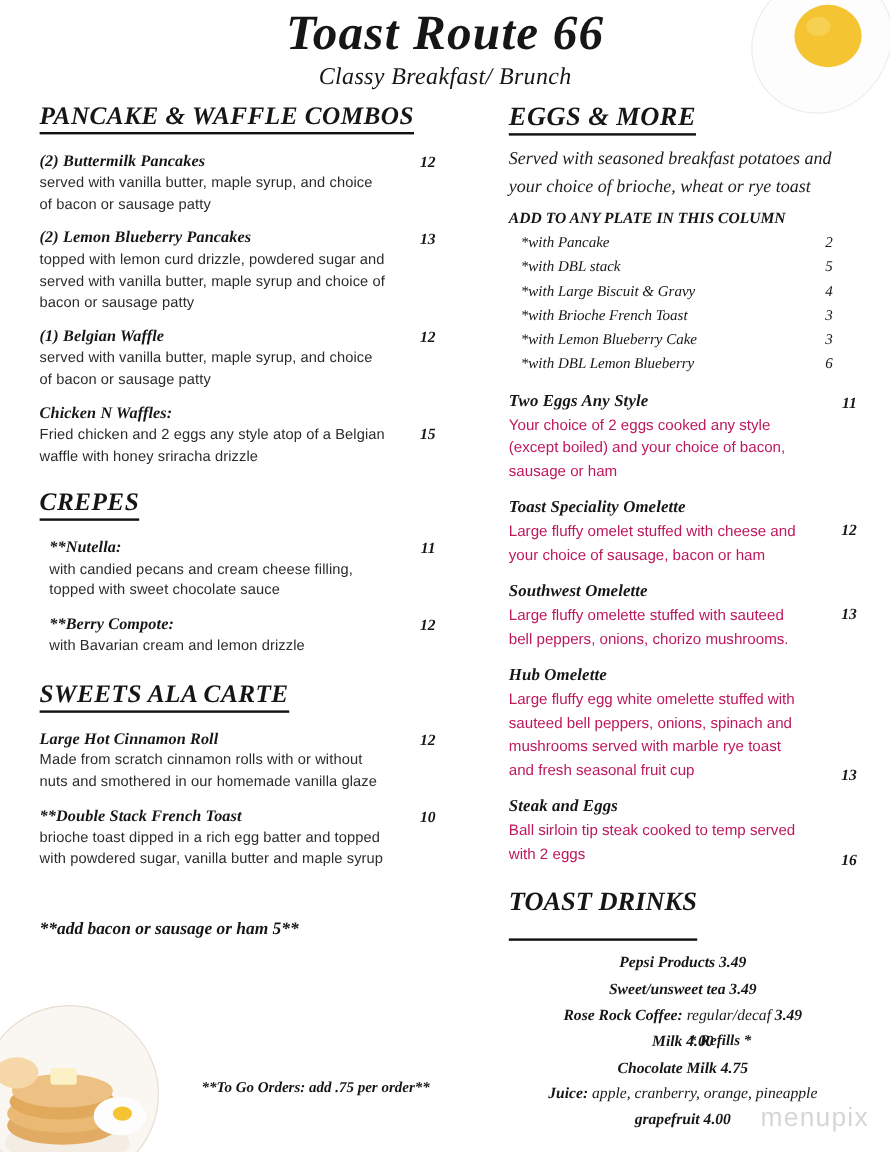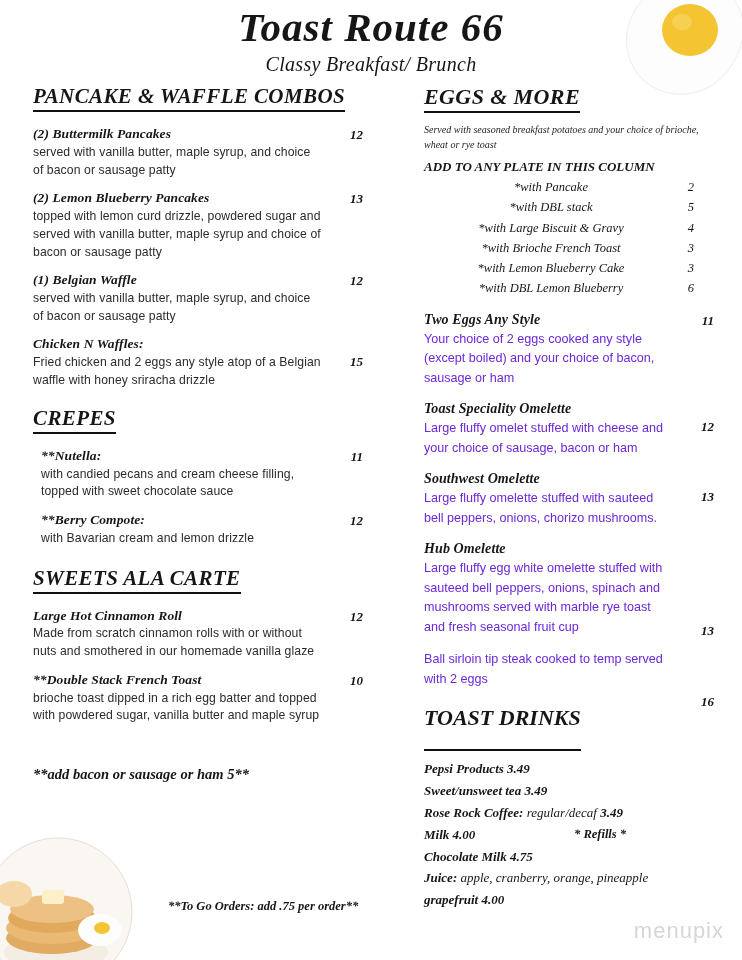--- a/index.html
+++ b/index.html
@@ -114,35 +114,34 @@
     font-style: italic;
     font-size: 13px;
     margin-left: 13px;
   }
   .price.mid { top: 18px; }
 
   
   .note {
     font-family: "Liberation Serif", serif;
     font-style: italic;
-    font-size: 10px;
+    font-size: 15px;
     line-height: 1.5;
     margin-top: 6px;
     color: #1d1d1d;
   }
   .addon-head {
     font-family: "Liberation Serif", serif;
     font-weight: bold;
     font-style: italic;
     font-size: 13px;
     margin-top: 7px;
   }
   .addon-list {
     margin: 2px 0 0 10px;
-    text-align: center;
   }
   .addon-row {
     position: relative;
     font-family: "Liberation Serif", serif;
     font-style: italic;
     font-size: 12.5px;
     line-height: 1.62;
     padding-right: 46px;
   }
   .addon-row .ap {
@@ -162,40 +161,41 @@
     font-family: "Liberation Serif", serif;
     font-weight: bold;
     font-style: italic;
     font-size: 14px;
     letter-spacing: 0.1px;
   }
   .rdesc {
     font-size: 12.6px;
     line-height: 1.55;
     margin-top: 2px;
-    color: #6d28d9;
+    color: #be185d;
   }
 
   
   .drinks-head {
     font-family: "Liberation Serif", serif;
     font-style: italic;
     font-weight: bold;
     font-size: 22px;
     border-bottom: 2px solid #111;
     display: inline-block;
     margin-top: 16px;
     padding-bottom: 18px;
   }
   .drink-row {
     font-family: "Liberation Serif", serif;
     font-style: italic;
     font-size: 13px;
     line-height: 1.68;
     font-weight: bold;
+    text-align: center;
   }
   .drink-row .light {
     font-weight: normal;
   }
   .refills {
     position: absolute;
     left: 150px;
     font-family: "Liberation Serif", serif;
     font-style: italic;
     font-weight: bold;
@@ -370,20 +370,21 @@
         <div class="price mid">13</div>
       </div>
 
       <div class="ritem">
         <div class="rname">Hub Omelette</div>
         <div class="rdesc">Large fluffy egg white omelette stuffed with sauteed bell peppers, onions, spinach and mushrooms served with marble rye toast and fresh seasonal fruit cup</div>
         <div class="price" style="top:82px">13</div>
       </div>
 
       <div class="ritem">
+        <div class="rname">Steak and Eggs</div>
         <div class="rdesc">Ball sirloin tip steak cooked to temp served with 2 eggs</div>
         <div class="price" style="top:44px">16</div>
       </div>
 
       <div class="drinks-head">TOAST DRINKS</div>
 
       <div style="position:relative;margin-top:7px">
         <div class="drink-row">Pepsi Products 3.49</div>
         <div class="drink-row">Sweet/unsweet tea 3.49</div>
         <div class="drink-row">

